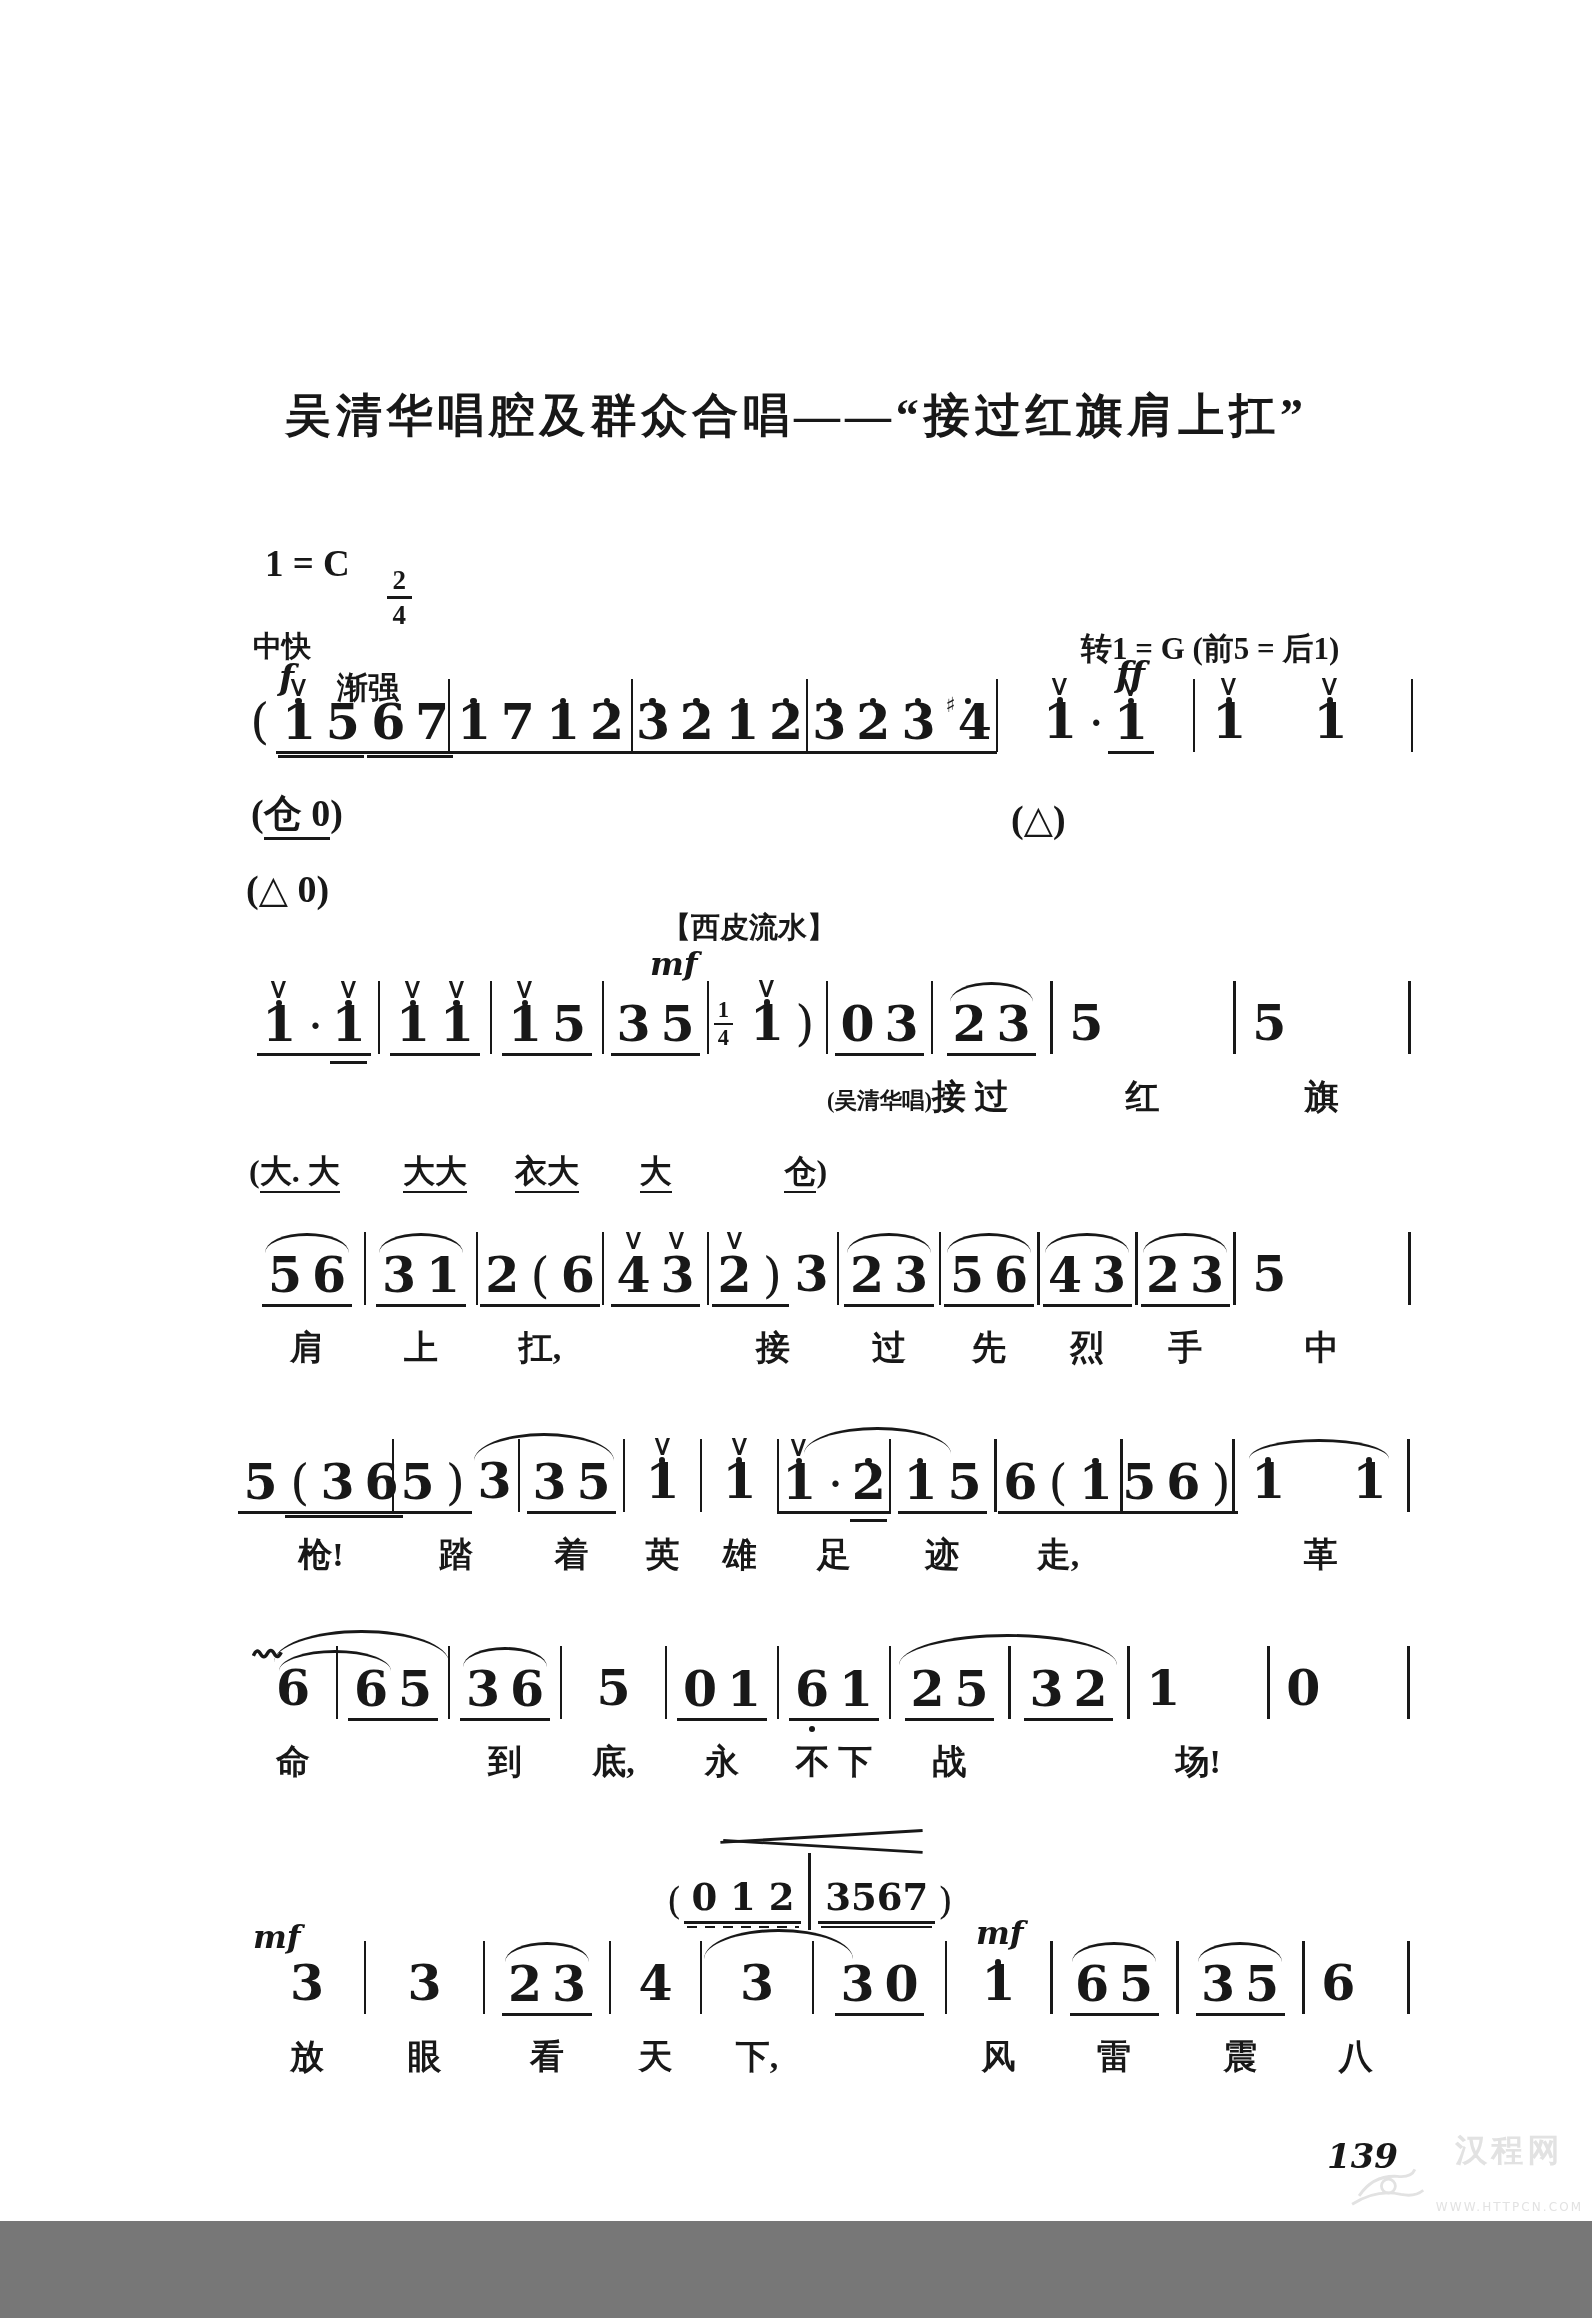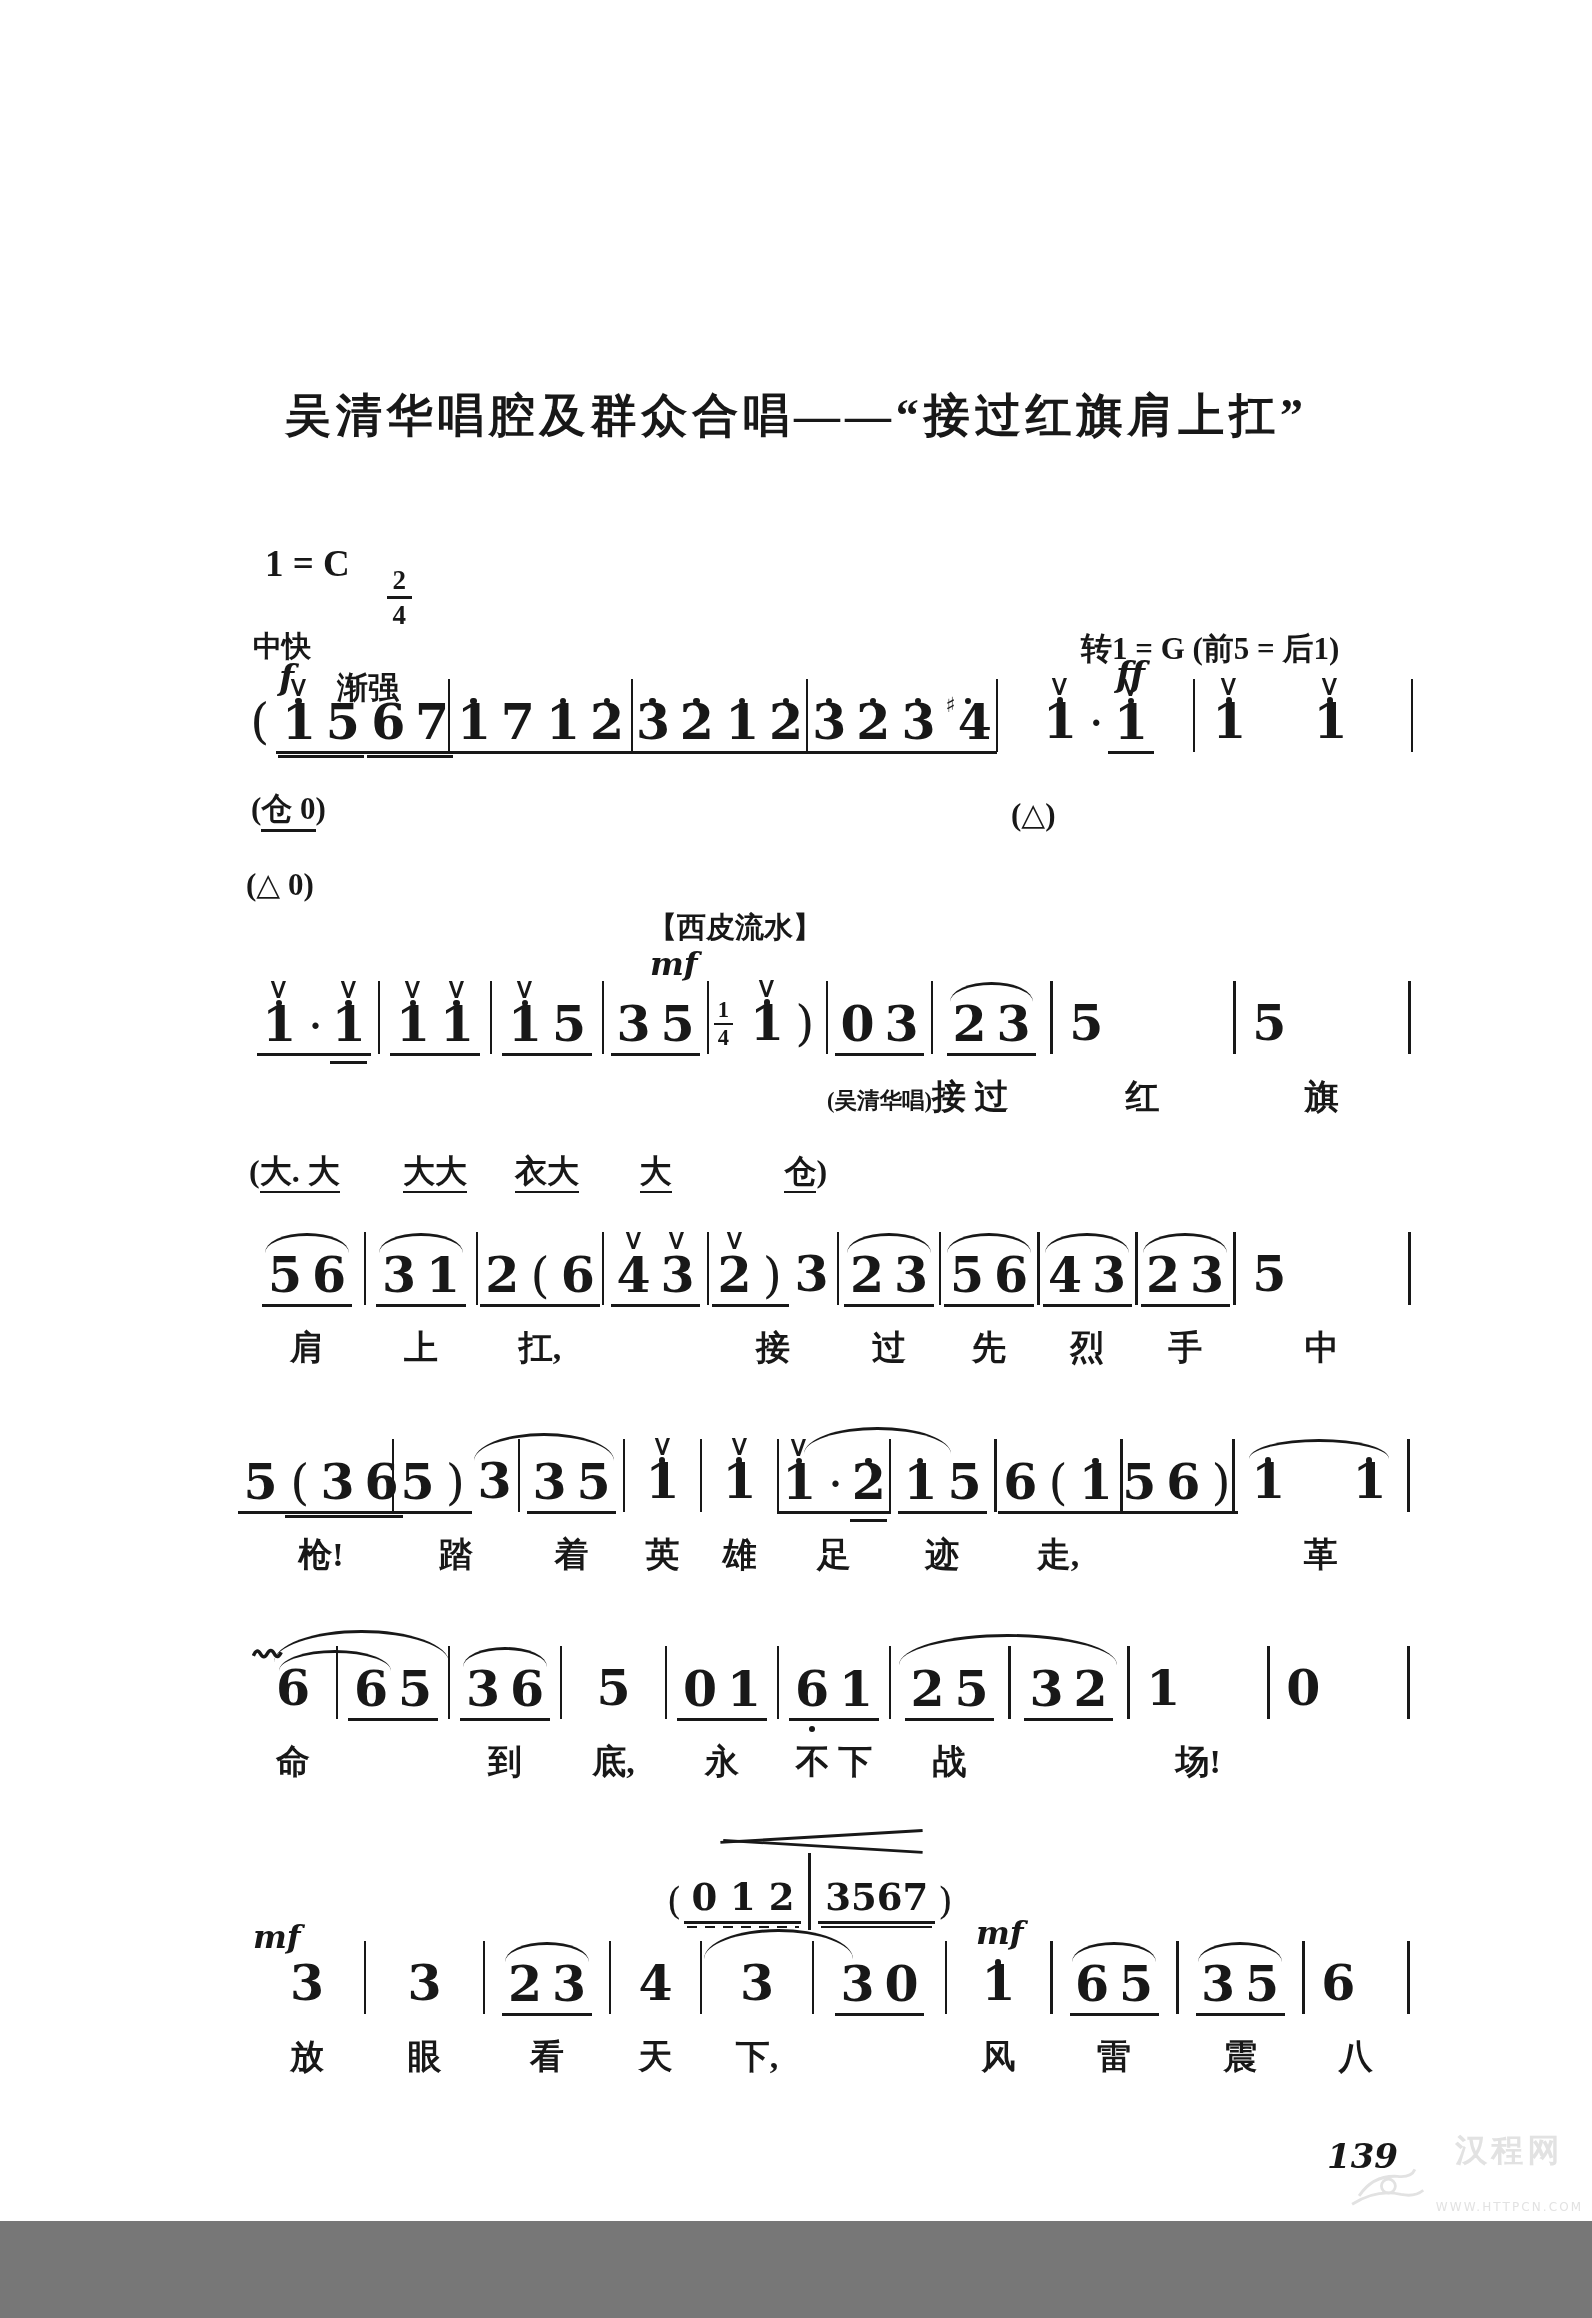--- a/index.html
+++ b/index.html
@@ -18,21 +18,21 @@
   .frac{display:inline-flex; flex-direction:column; align-items:center;
         font-size:27px; font-weight:700; line-height:1.08;}
   .frac .num{border-bottom:3.5px solid #181818; padding:0 5.6px 1.4px;}
   .frac .den{padding-top:1.4px;}
   
   .anno{position:absolute; white-space:nowrap;}
   .cjk44{font-size:31px; font-weight:700;}
   .cjk48{font-size:29px; font-weight:700;text-align:center;}
   .ital42{font-size:32px; font-weight:700; font-style:italic; font-family:"DejaVu Serif",serif;}
   .ital46{font-size:35px; font-weight:700; font-style:italic; font-family:"DejaVu Serif",serif;}
-  .ptext{position:absolute; white-space:nowrap; font-size:31px; font-weight:700;}
+  .ptext{position:absolute; white-space:nowrap; font-size:38px; font-weight:700;}
   .ptext .u{border-bottom:3.5px solid #181818; padding-bottom:2.8px;}
   
   .sys{position:absolute; left:249px; width:1162px;}
   .mrow{display:flex; align-items:flex-start;}
   .cell{display:flex; flex-direction:column; flex:0 0 auto;}
   .notes{display:flex; justify-content:center; align-items:flex-end; height:112px; position:relative;}
   .notes.nl{justify-content:flex-start; padding-left:12.6px;}
   .bar{width:2.8px; background:#181818; height:73px; margin:37px -1.4px 0; flex:0 0 auto; z-index:1;}
   .grp{display:inline-flex; align-items:flex-end; gap:9.8px; padding:0 5.6px 7.7px; position:relative;}
   .grp.u1,.grp.u2{padding-bottom:4.2px; border-bottom:3.5px solid #181818;}
@@ -94,21 +94,21 @@
         <span class="den">4</span>
       </span>
   </div>
 
   <div id="built">
       <div class="anno cjk48" style="left: 253px; top: 627px;">中快</div>
       <div class="anno ital46" style="left: 279px; top: 657px;">f</div>
       <div class="anno cjk44" style="left: 337px; top: 667px;">渐强</div>
       <div class="anno cjk44" style="left: 1081px; top: 628px;">转1 = G (前5 = 后1)</div>
       <div class="anno ital46" style="left: 1116px; top: 654px;">ff</div>
-      <div class="anno cjk48" style="left: 648px; top: 908px;">【西皮流水】</div>
+      <div class="anno cjk48" style="left: 662px; top: 908px;">【西皮流水】</div>
       <div class="anno ital42" style="left: 650px; top: 945px;">mf</div>
       <div class="anno ital42" style="left: 253px; top: 1918px;">mf</div>
       <div class="anno ital42" style="left: 976px; top: 1914px;">mf</div>
       <div class="ptext" style="left: 251px; top: 788px;"><span>(</span><span class="u">仓 0</span><span>)</span></div>
       <div class="ptext" style="left: 246px; top: 866px;"><span>(</span><span>△ 0</span><span>)</span></div>
       <div class="ptext" style="left: 1011px; top: 796px;"><span>(</span><span>△</span><span>)</span></div>
       <div class="pickup" style="left: 664px; top: 1853px;">
         <span class="pp">(</span>
         <span class="pg d2">0 1 2</span>
         <span class="pbar"></span>

